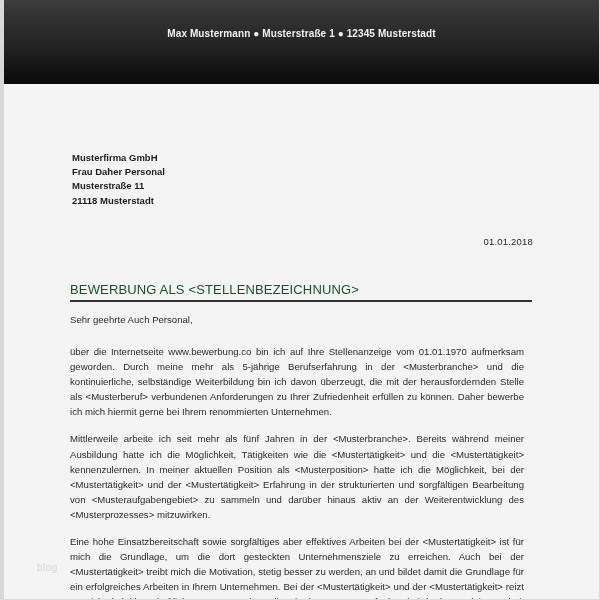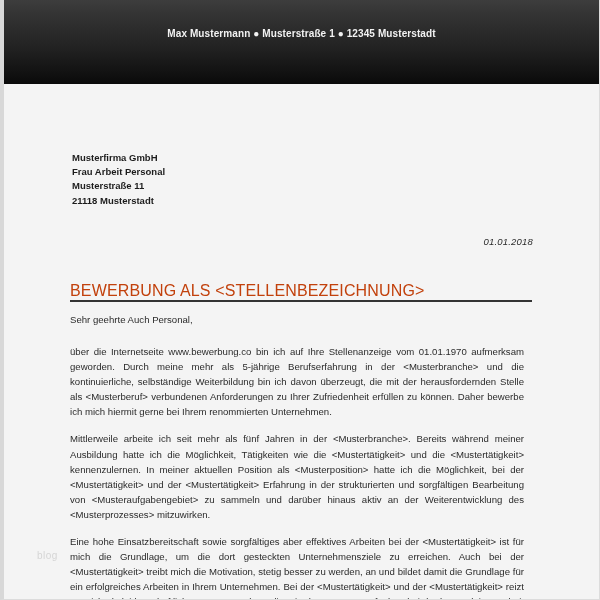--- a/index.html
+++ b/index.html
@@ -78,30 +78,29 @@
   }
 
   
   #letter-date {
     position: absolute;
     right: 66px;
     top: 152px;
     font-size: 9.5px;
     color: #2a2a2a;
     letter-spacing: 0.2px;
-    font-style: italic;
   }
 
   
   #subject-heading {
     position: absolute;
     left: 66px;
     top: 198px;
-    font-size: 16px;
-    color: #c2410c;
+    font-size: 13px;
+    color: #14532d;
     letter-spacing: 0.15px;
     white-space: nowrap;
   }
   #subject-rule {
     position: absolute;
     left: 66px;
     top: 216px;
     width: 462px;
     height: 2px;
     background: #333333;
@@ -130,41 +129,41 @@
     text-align: justify;
     margin: 0 8px 12px 0;
     hyphens: none;
   }
   .body-paragraph:last-child { margin-bottom: 0; }
 
   
   #watermark {
     position: absolute;
     left: 33px;
-    top: 550px;
+    top: 562px;
     font-size: 10px;
     color: #d5d5d5;
     letter-spacing: 0.5px;
     user-select: none;
   }
 </style>
 </head>
 <body>
 
 <div id="page">
 
   <div id="letter-header">
     <div class="header-line first">Max Mustermann ● Musterstraße 1 ● 12345 Musterstadt</div>
   </div>
 
   <div id="letter-body">
 
     <div id="recipient-block">
       <div class="recipient-line">Musterfirma GmbH</div>
-      <div class="recipient-line">Frau Arbeit Personal</div>
+      <div class="recipient-line">Frau Daher Personal</div>
       <div class="recipient-line">Musterstraße 11</div>
       <div class="recipient-line">21118 Musterstadt</div>
     </div>
 
     <div id="letter-date">01.01.2018</div>
 
     <div id="subject-heading">BEWERBUNG ALS &lt;STELLENBEZEICHNUNG&gt;</div>
     <div id="subject-rule"></div>
 
     <div id="salutation">Sehr geehrte Auch Personal,</div>

